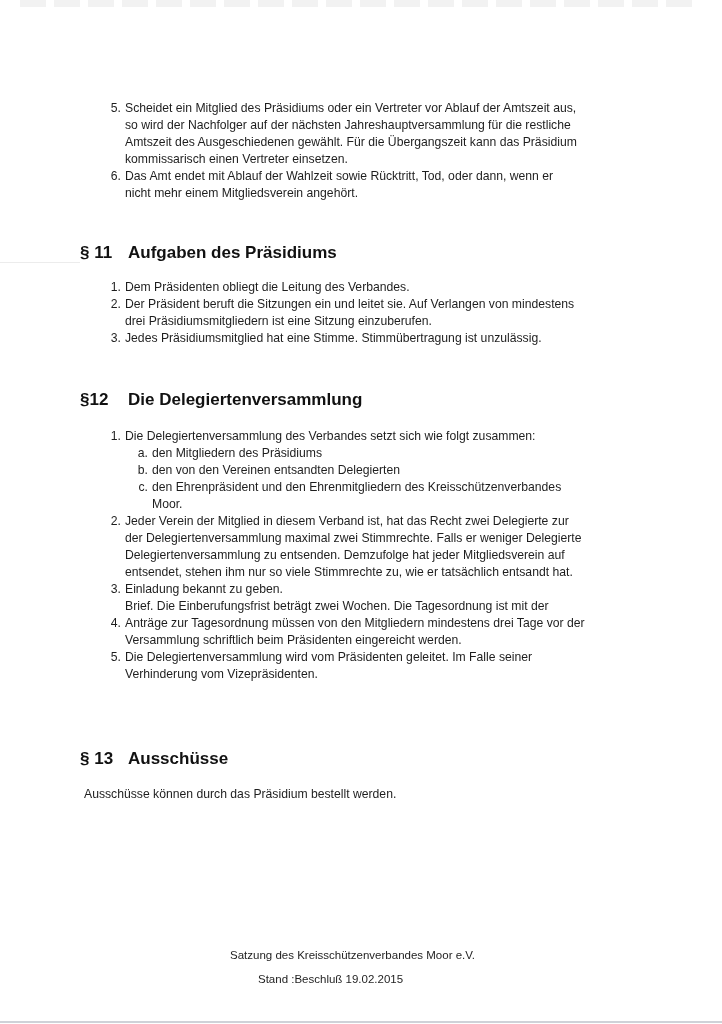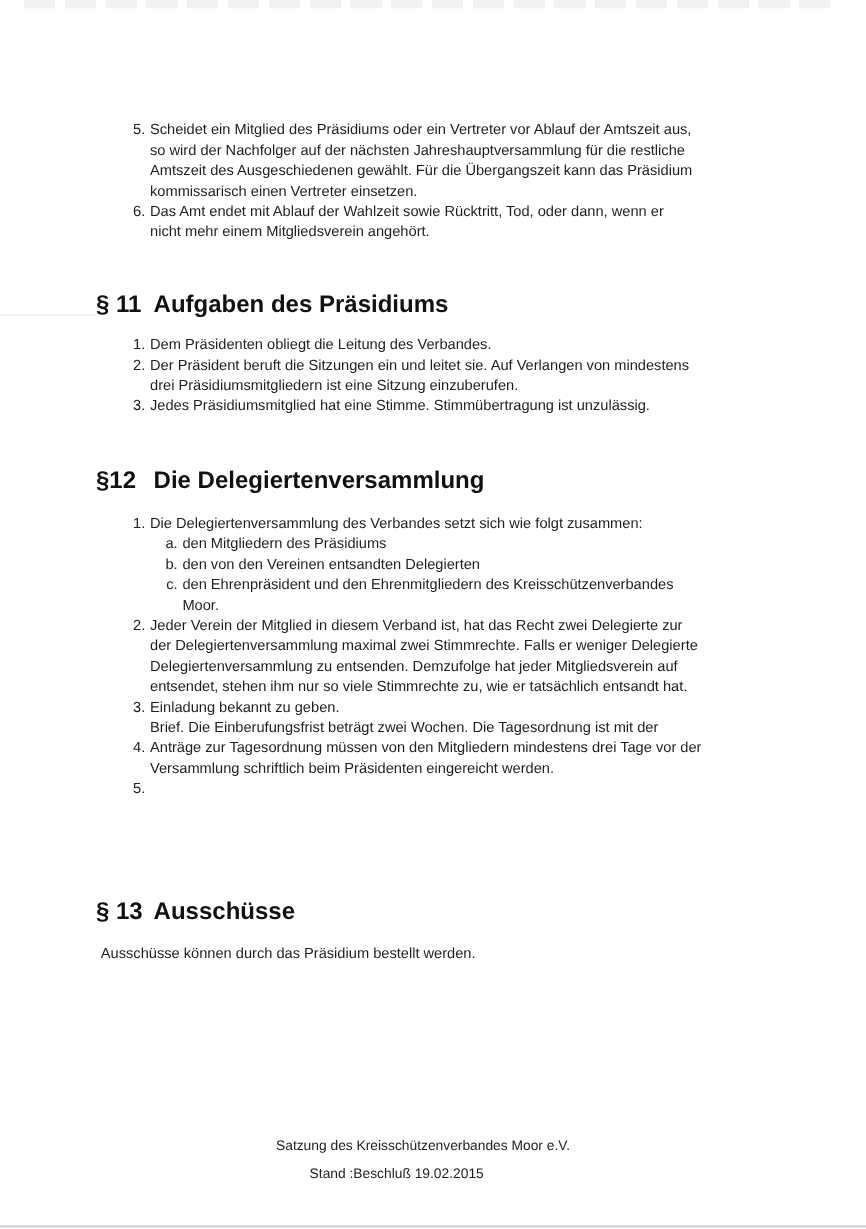--- a/index.html
+++ b/index.html
@@ -16,21 +16,21 @@
     }
     .scan-left-line {
       position: absolute; left: 0; top: 262px; width: 80px; height: 1px; background: #ececec;
     }
     .page { position: absolute; left: 0; top: 0; width: 722px; }
     ol, ul { margin: 0; padding: 0; list-style: none; }
     .item { position: relative; font-size: 12.2px; line-height: 17px; }
     .num { position: absolute; left: -24px; top: 0; width: 20px; text-align: right; }
     .txt { display: block; }
     .heading {
-      position: absolute; left: 80px; font-size: 20px; font-weight: bold; color: #111;
+      position: absolute; left: 80px; font-size: 17px; font-weight: bold; color: #111;
     }
     .heading .sec { display: inline-block; width: 48px; }
     .list { position: absolute; left: 125px; width: 520px; }
     .sublist { margin: 0 0 0 27px; padding: 0; }
     .para { position: absolute; left: 84px; font-size: 12.2px; line-height: 17px; }
     .footer { position: absolute; top: 947px; left: 0; width: 722px; font-size: 11.5px; line-height: 16px; }
     .footer-line1 { position: absolute; left: 230px; white-space: nowrap; }
     .footer-line2 { position: absolute; left: 258px; top: 24px; white-space: nowrap; text-align: right; }
   </style>
 </head>
@@ -111,20 +111,22 @@
         <span class="txt">Einladung bekannt zu geben.</span>
         <span class="txt">Brief.  Die Einberufungsfrist beträgt zwei Wochen. Die Tagesordnung ist mit der</span>
       </li>
       <li class="item">
         <span class="num">4.</span>
         <span class="txt">Anträge zur Tagesordnung müssen von den Mitgliedern mindestens drei Tage vor der</span>
         <span class="txt">Versammlung schriftlich beim Präsidenten eingereicht werden.</span>
       </li>
       <li class="item">
         <span class="num">5.</span>
+        <span class="txt">Die Delegiertenversammlung wird vom Präsidenten geleitet. Im Falle seiner</span>
+        <span class="txt">Verhinderung vom Vizepräsidenten.</span>
       </li>
     </ol>
 
   <div class="heading" style="top:749px;">
     <span class="sec">§ 13</span><span>Ausschüsse</span>
   </div>
   <div class="para" style="top:786px;">Ausschüsse können durch das Präsidium bestellt werden.</div>
 
   <div class="footer">
     <div class="footer-line1">Satzung des Kreisschützenverbandes Moor e.V.</div>

